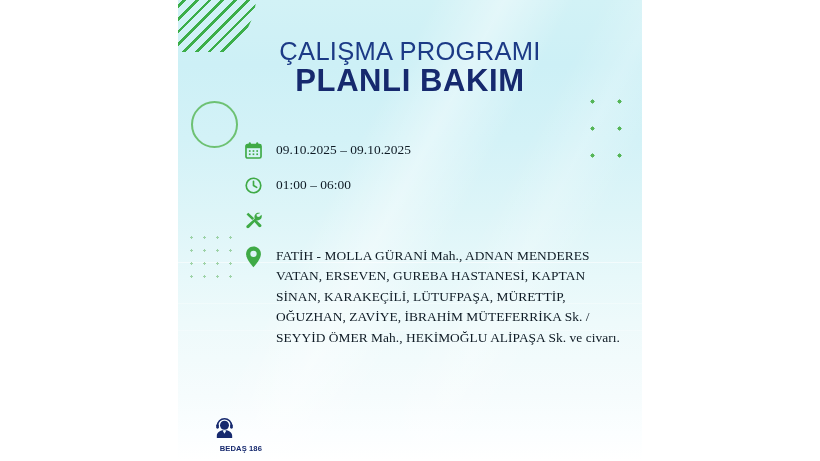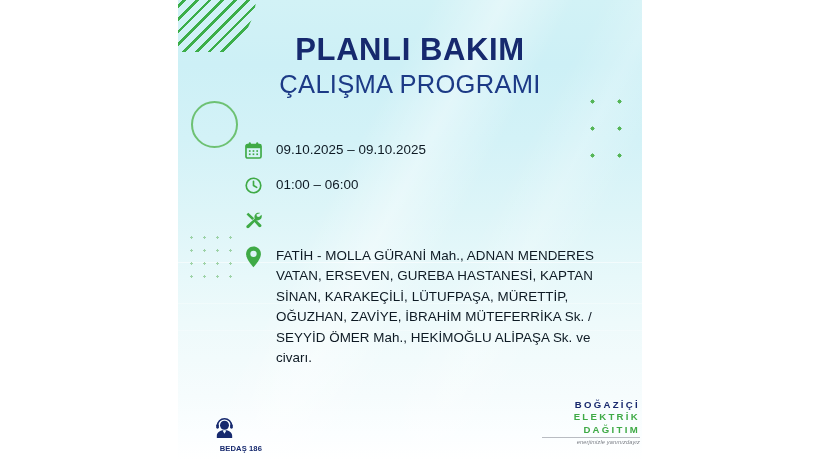--- a/index.html
+++ b/index.html
@@ -77,21 +77,21 @@
     color:#16296e; line-height:1.06;
   }
   #title2 {
     margin-top:3px;
     font-size:25.5px; font-weight:400; letter-spacing:.3px;
     color:#1c3a86; line-height:1.1;
   }
 
   
   #info { position:absolute; left:62px; top:140px; width:380px; }
-  .row { display:flex; align-items:flex-start; margin-bottom:13px; }
+  .row { display:flex; align-items:flex-start; margin-bottom:13px;font-family:Liberation Serif, serif; }
   .row .ico {
     flex:0 0 26px; width:26px; height:22px;
     display:flex; align-items:flex-start; justify-content:center;
     margin-right:10px; padding-top:1px;
   }
   .row .txt {
     font-size:13.4px; color:#0e1a24; line-height:1.38;
     letter-spacing:.05px; padding-top:1px;
   }
   #row-addr { margin-top:8px; }
@@ -134,22 +134,22 @@
     <div class="band" style="top:262px;"></div>
     <div class="band" style="top:303px;opacity:.6;"></div>
     <div class="band" style="top:330px;opacity:.5;"></div>
 
     <div id="stripes2"></div>
     <div id="circle"></div>
     <div id="dots-left" class="dotgrid"></div>
     <div id="dots-right" class="dotgrid"></div>
 
     <div id="header">
+      <div id="title2">ÇALIŞMA PROGRAMI</div>
       <div id="title1">PLANLI BAKIM</div>
-      <div id="title2">ÇALIŞMA PROGRAMI</div>
     </div>
 
     <div id="info">
 
       <div class="row">
         <span class="ico">
           <svg width="19" height="19" viewBox="0 0 24 24">
             <rect x="2.5" y="4.5" width="19" height="17" rx="2" fill="none" stroke="#3faa46" stroke-width="2.1"></rect>
             <rect x="2.5" y="4.5" width="19" height="4.6" fill="#3faa46"></rect>
             <rect x="6" y="1.6" width="2.6" height="4.6" rx="1.2" fill="#3faa46"></rect>
@@ -208,23 +208,17 @@
             <rect x="21" y="10.4" width="3.4" height="5.4" rx="1.6" fill="#16296e"></rect>
             <path d="M14 17.6 c-5.4 0-9.6 3.1-9.6 7.2 v2.6 h19.2 v-2.6 c0-4.1-4.2-7.2-9.6-7.2 z" fill="#16296e"></path>
             <path d="M11.6 18.0 L14 22.2 L16.4 18.0 L14 17.4 Z" fill="#eef9fb"></path>
           </svg>
         </div>
         <div class="flabel">BEDAŞ 186</div>
       </div>
 
 
 
-      <div id="logo">
-        <div class="logo-line" id="logo-1">BOĞAZİÇİ</div>
-        <div class="logo-line" id="logo-2">ELEKTRİK</div>
-        <div class="logo-line" id="logo-3">DAĞITIM</div>
-        <div id="logo-tag">enerjimizle yanınızdayız</div>
-      </div>
 
     </div>
 
   </div>
 </div>
 
 </body></html>

